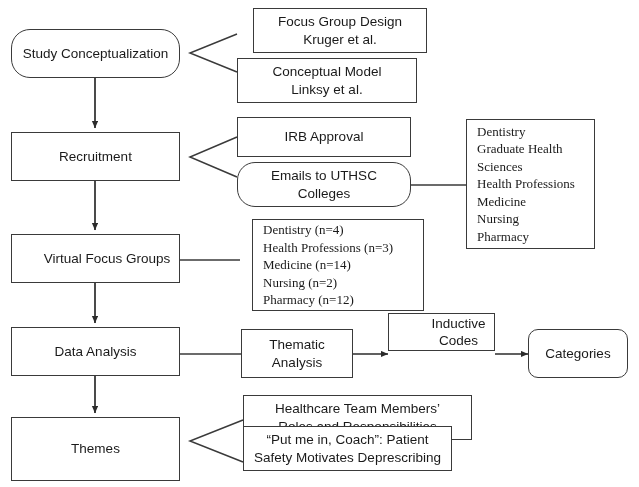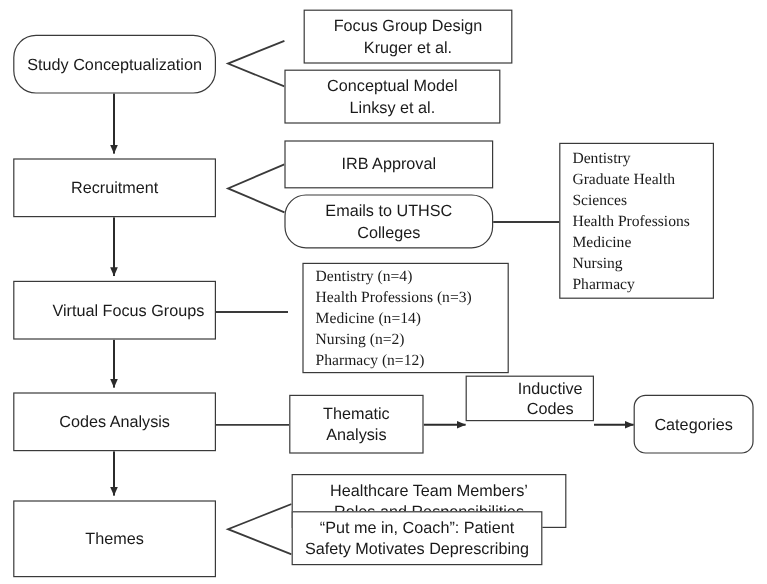--- a/index.html
+++ b/index.html
@@ -91,21 +91,21 @@
 
   <div class="node" style="left:11px; top:132px; width:169px; height:49px;">
     <span>Recruitment</span>
   </div>
 
   <div class="node" style="left:11px; top:234px; width:169px; height:49px;padding-left:28px;">
     <span>Virtual Focus Groups</span>
   </div>
 
   <div class="node" style="left:11px; top:327px; width:169px; height:49px;">
-    <span>Codes Analysis</span>
+    <span>Data Analysis</span>
   </div>
 
   <div class="node" style="left:11px; top:417px; width:169px; height:64px;text-align:right;">
     <span>Themes</span>
   </div>
 
   <div class="node" style="left:253px; top:8px; width:174px; height:45px;">
     <span>Focus Group Design
 Kruger et al.</span>
   </div>

